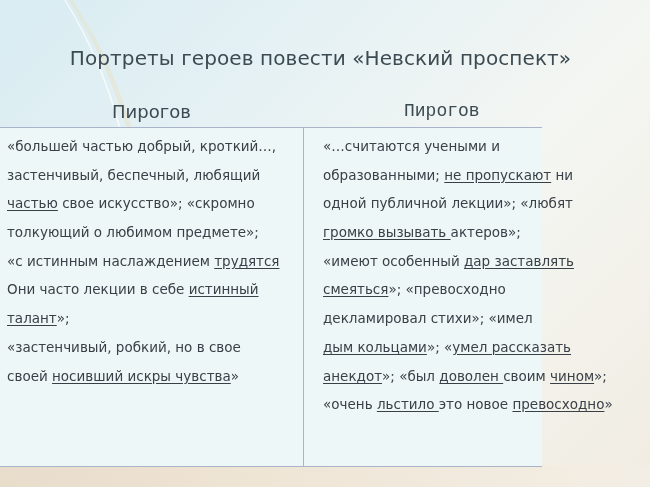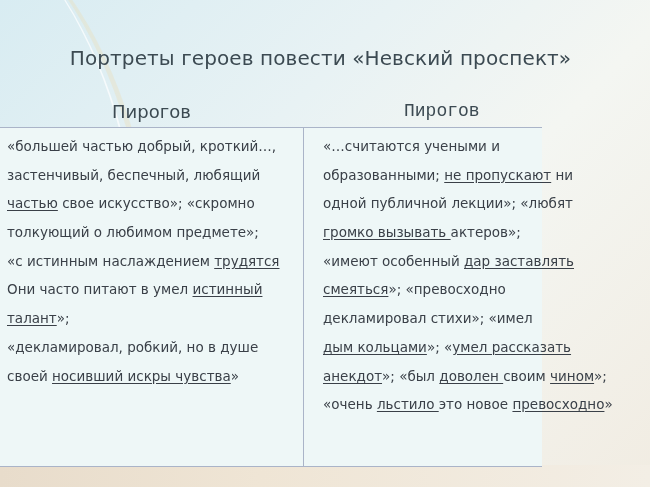--- a/index.html
+++ b/index.html
@@ -60,23 +60,23 @@
 <div class="col-head right">Пирогов</div>
 
 <div class="table">
   <div class="divider"></div>
   <div class="cell left">
       <div class="line"><span>«большей частью добрый, кроткий…,</span></div>
       <div class="line"><span>застенчивый, беспечный, любящий</span></div>
       <div class="line"><span class="u">частью</span><span> свое искусство»; «скромно</span></div>
       <div class="line"><span>толкующий о любимом предмете»;</span></div>
       <div class="line"><span>«с истинным наслаждением </span><span class="u">трудятся</span></div>
-      <div class="line"><span>Они часто питают в умел </span><span class="u">истинный</span></div>
+      <div class="line"><span>Они часто лекции в себе </span><span class="u">истинный</span></div>
       <div class="line"><span class="u">талант</span><span>»;</span></div>
-      <div class="line"><span>«декламировал, робкий, но в душе</span></div>
+      <div class="line"><span>«застенчивый, робкий, но в свое</span></div>
       <div class="line"><span>своей </span><span class="u">носивший искры чувства</span><span>»</span></div>
     </div>
   <div class="cell right">
       <div class="line"><span>«…считаются учеными и</span></div>
       <div class="line"><span>образованными; </span><span class="u">не пропускают</span><span> ни</span></div>
       <div class="line"><span>одной публичной лекции»; «любят</span></div>
       <div class="line"><span class="u">громко вызывать </span><span>актеров»;</span></div>
       <div class="line"><span>«имеют особенный </span><span class="u">дар заставлять</span></div>
       <div class="line"><span class="u">смеяться</span><span>»;  «превосходно</span></div>
       <div class="line"><span>декламировал стихи»; «имел</span></div>

